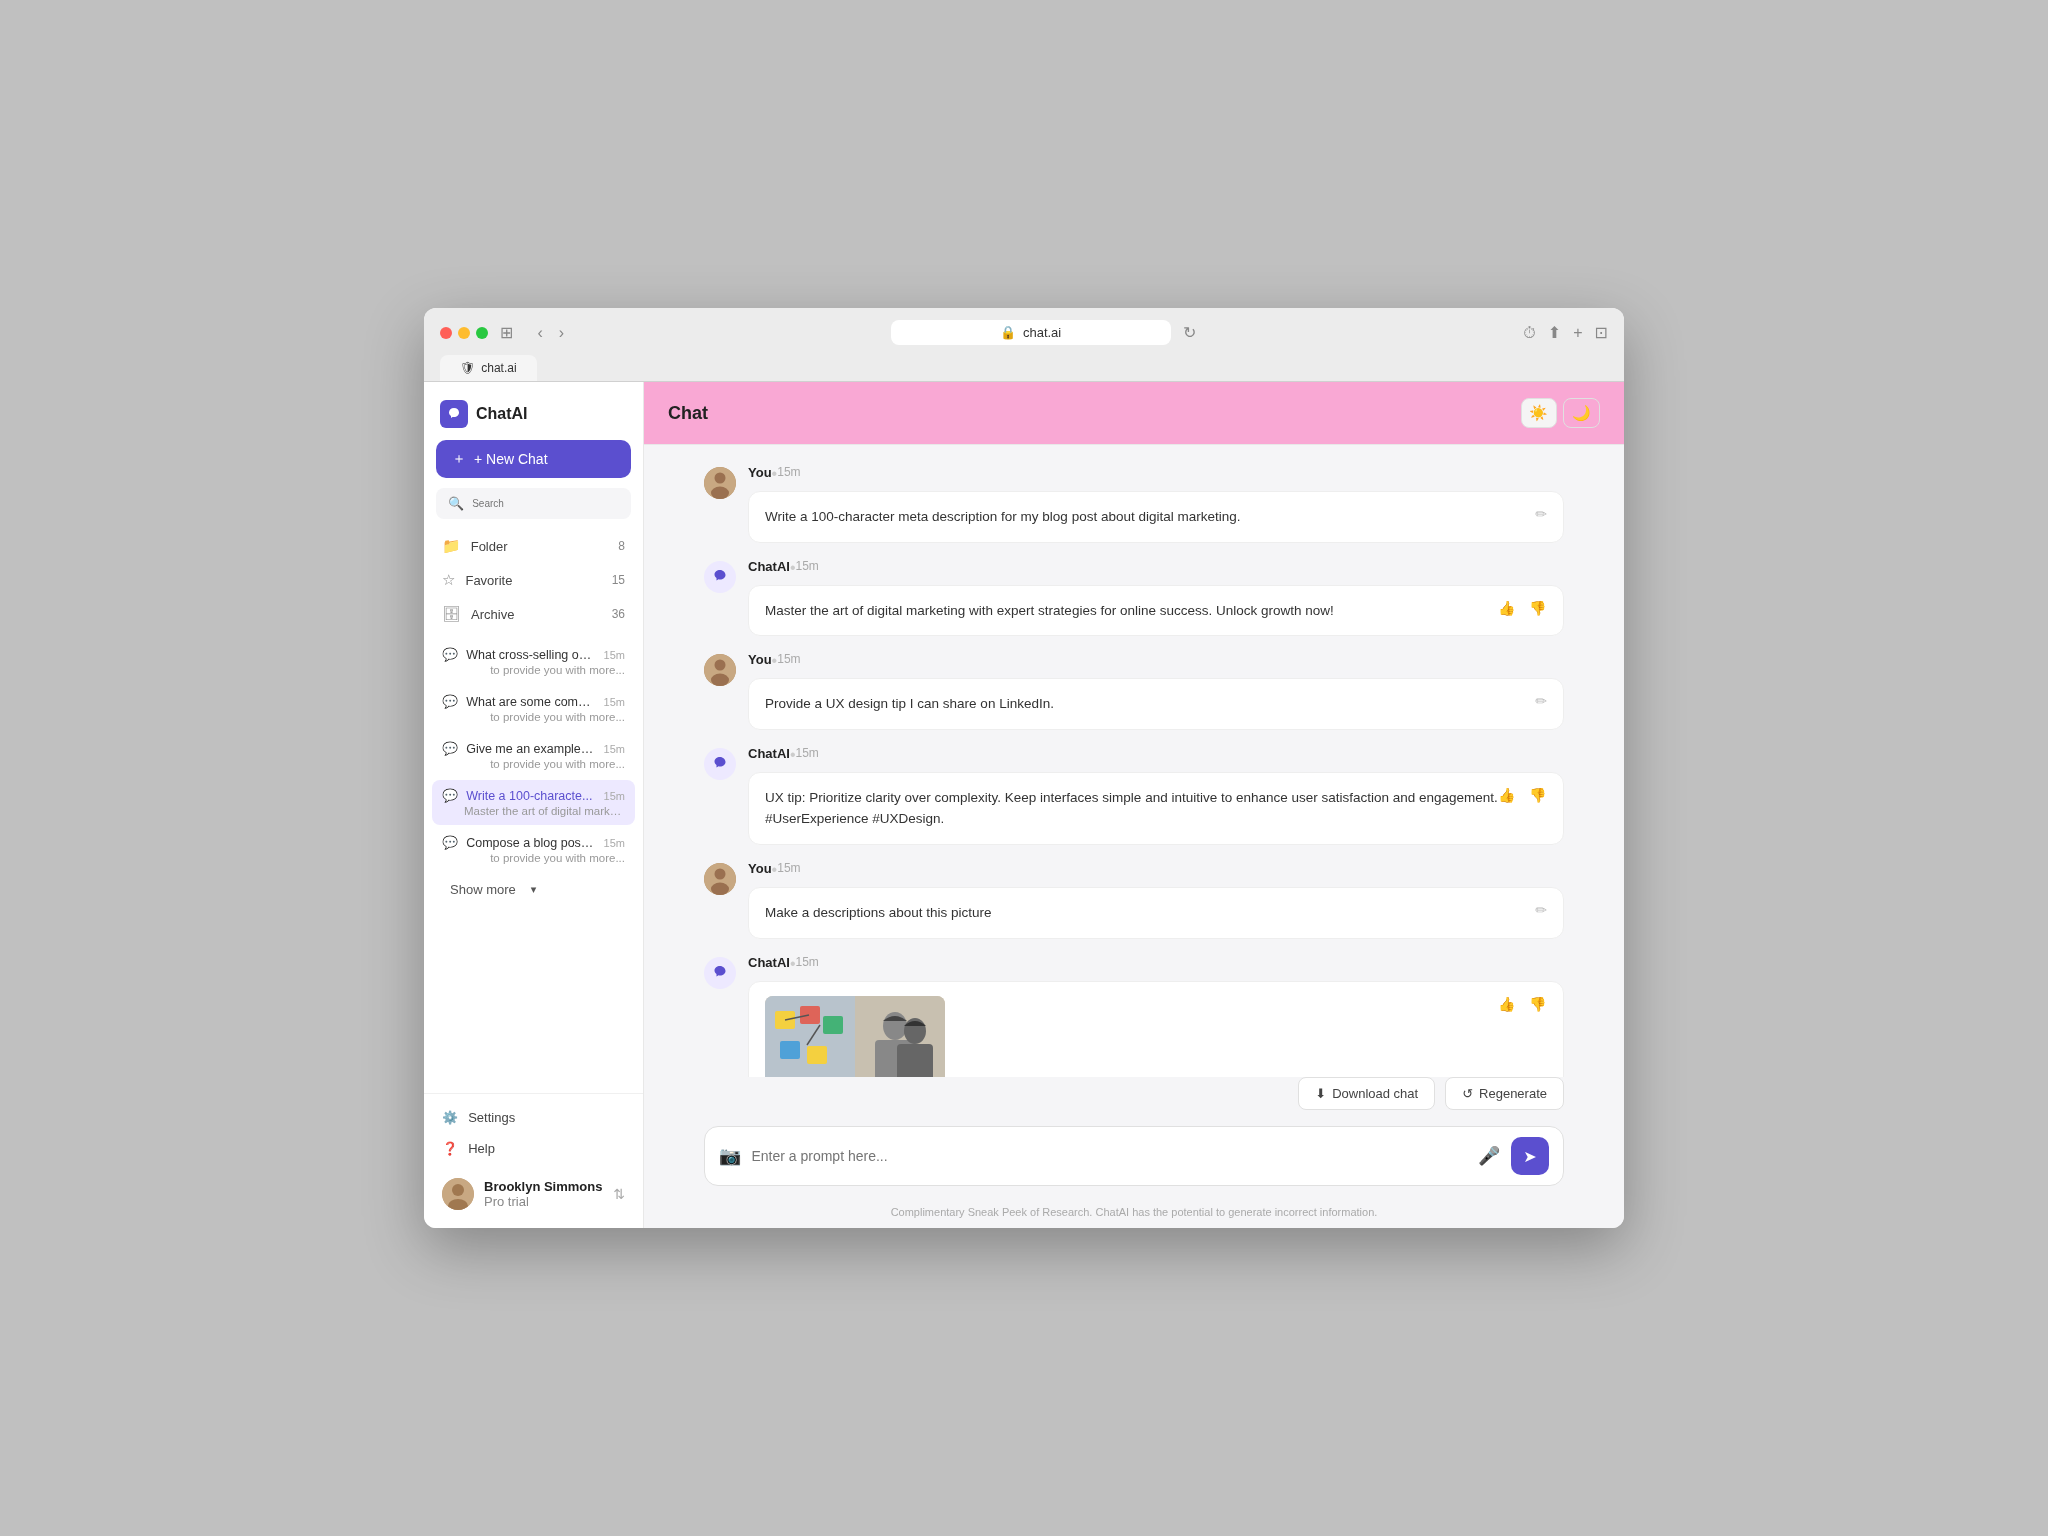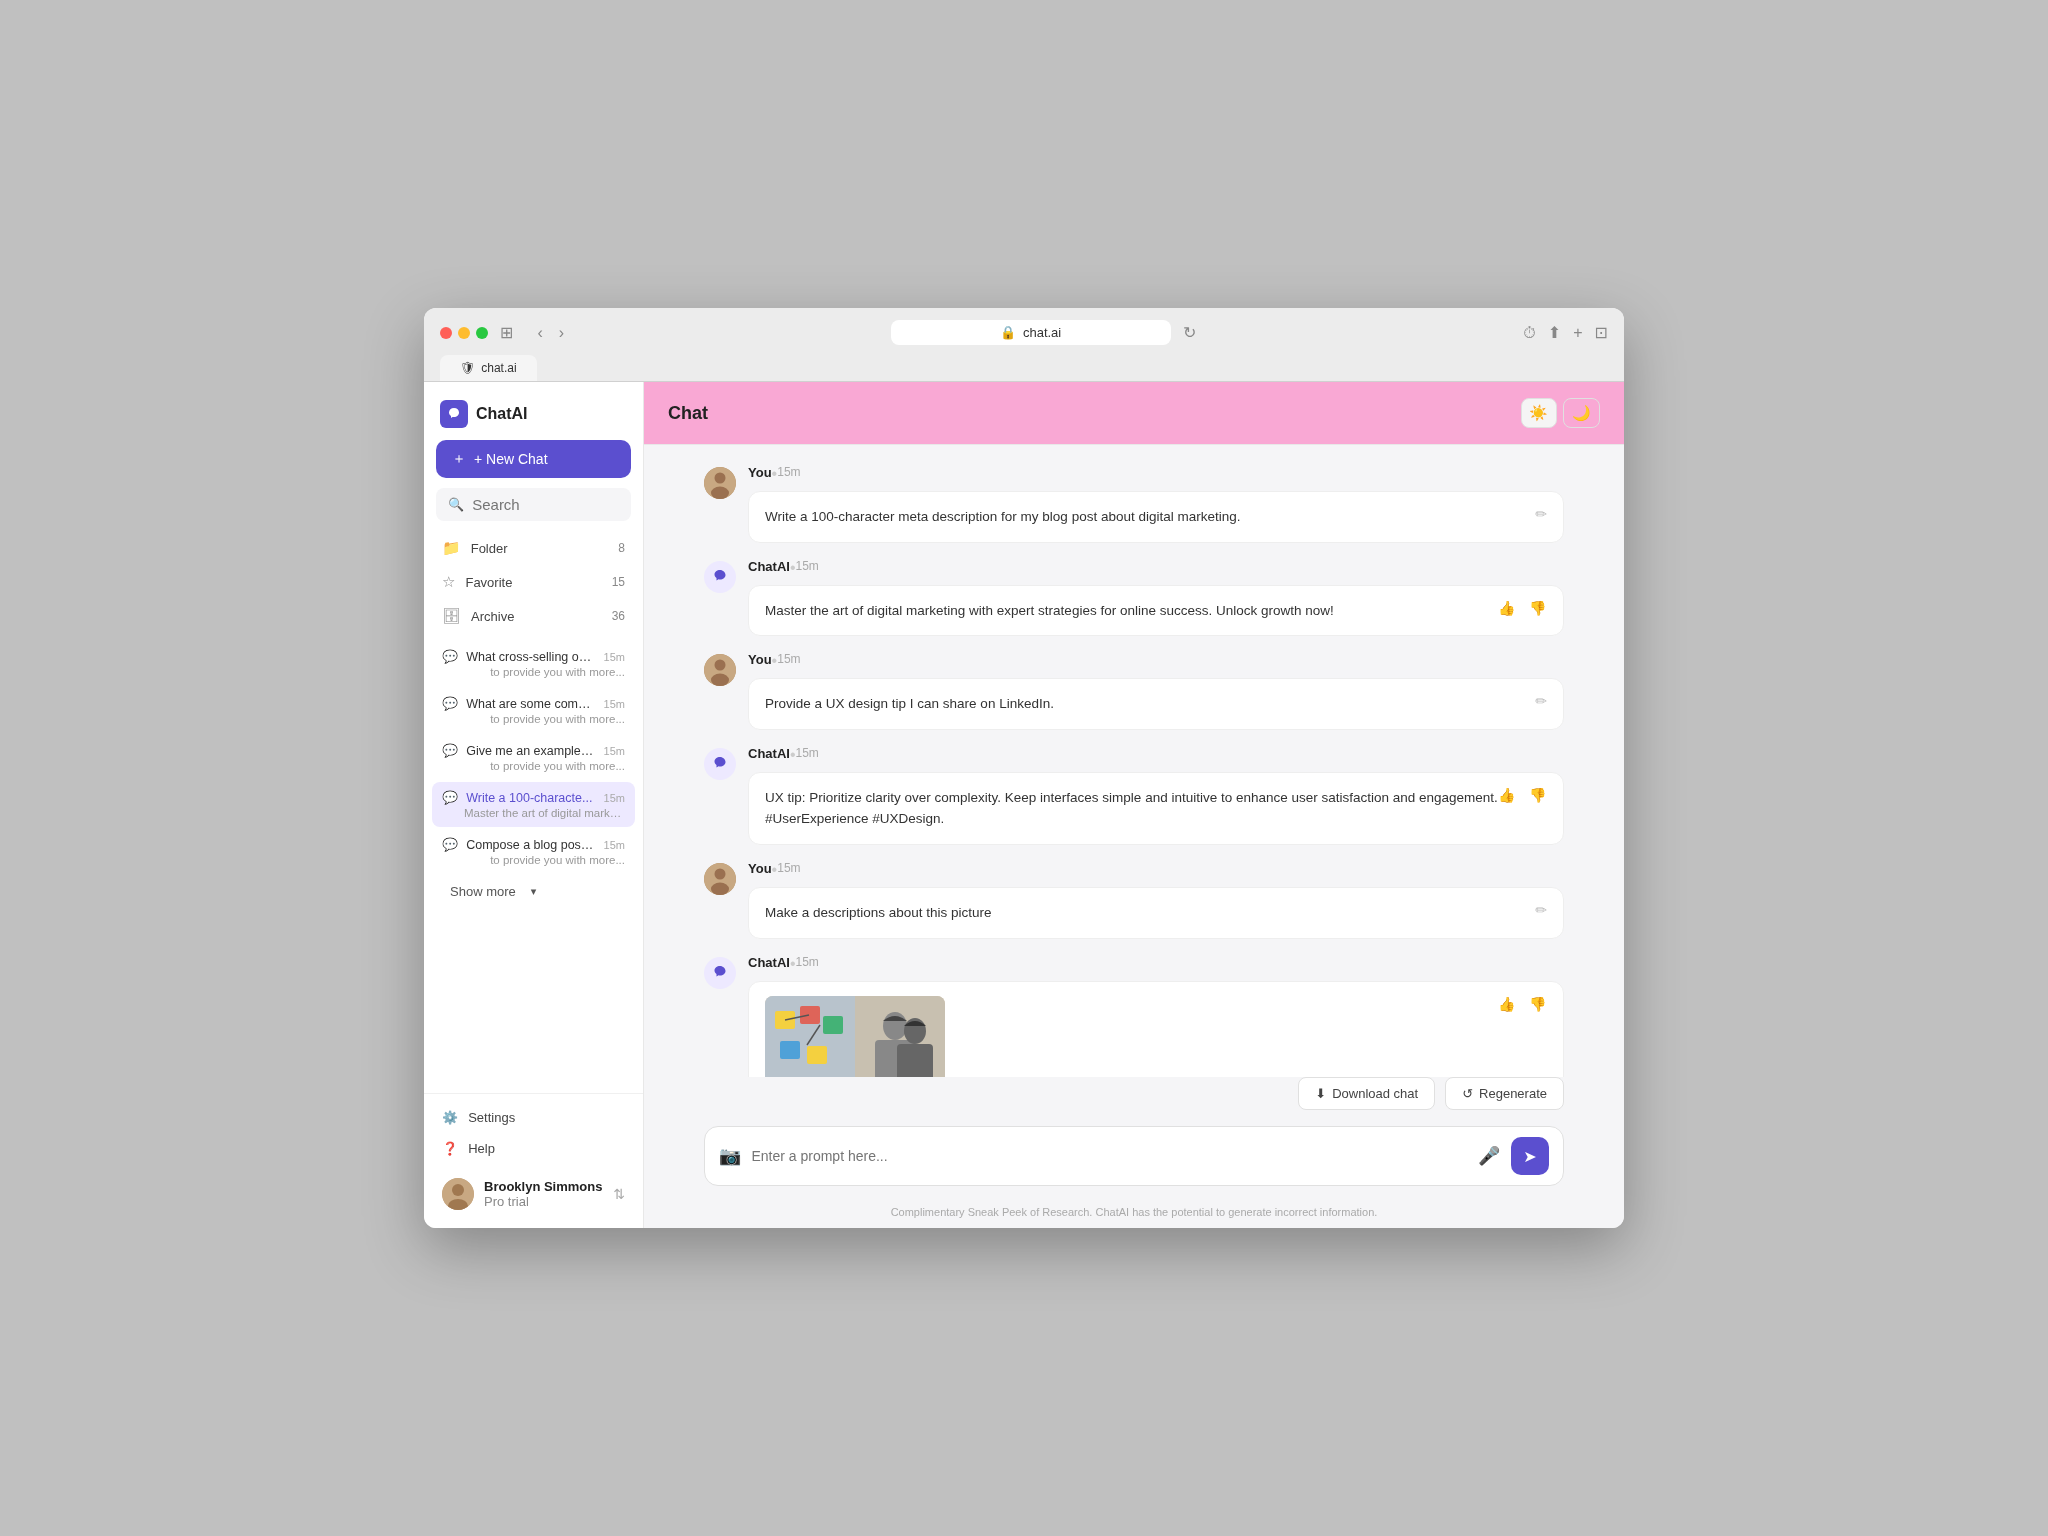--- a/index.html
+++ b/index.html
@@ -138,21 +138,21 @@
       margin: 0 12px 10px;
       display: flex;
       align-items: center;
       gap: 8px;
       background: #f5f5f7;
       border-radius: 8px;
       padding: 8px 12px;
     }
     .search-box input {
       border: none; background: none; outline: none;
-      font-size: 15px; color: #a16207; width: 100%;
+      font-size: 10px; color: #a16207; width: 100%;
     }
     .sidebar-nav {
       padding: 0 8px;
     }
     .nav-item {
       display: flex;
       align-items: center;
       gap: 10px;
       padding: 8px 10px;
       border-radius: 8px;

